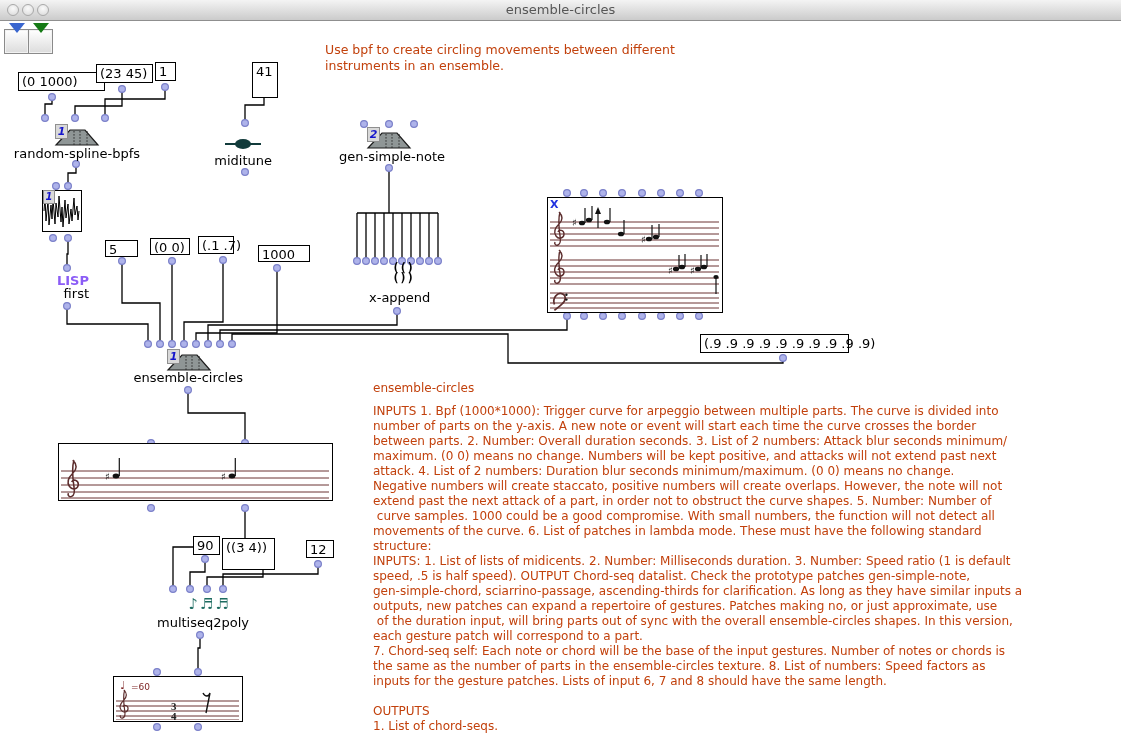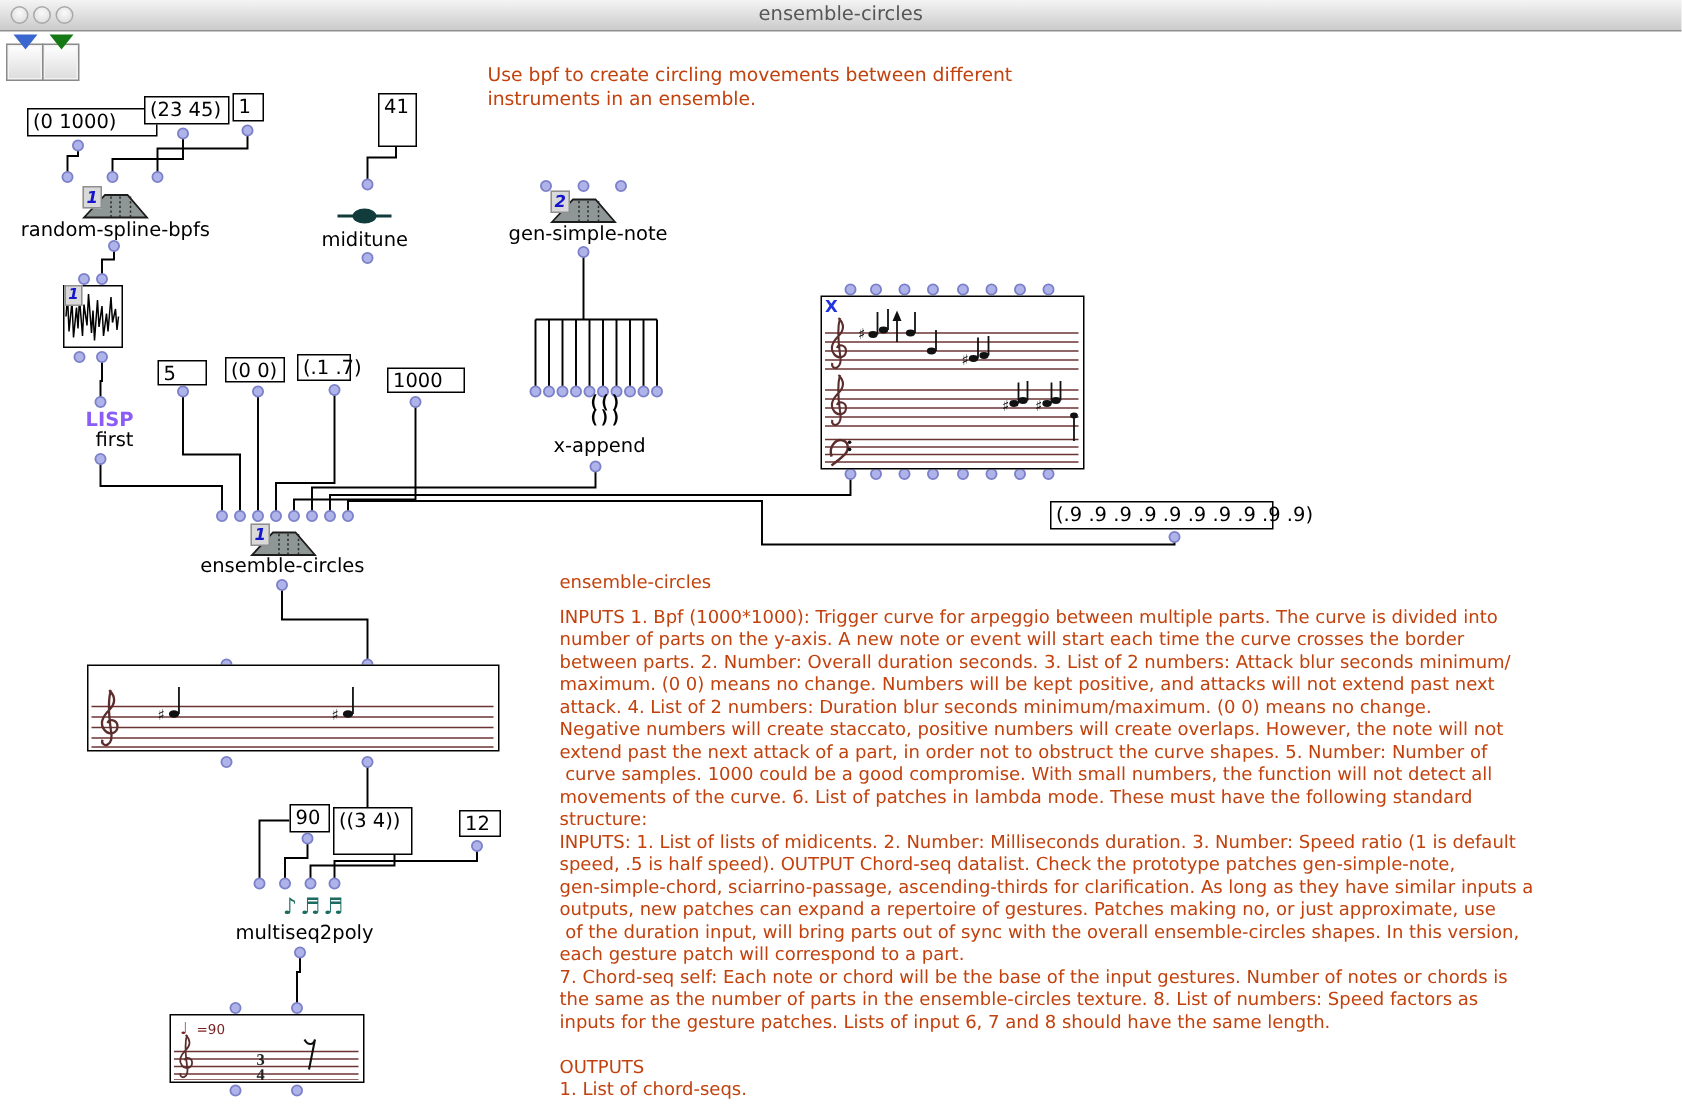--- a/index.html
+++ b/index.html
@@ -208,21 +208,21 @@
         <line class="stem" x1="60.3" y1="32" x2="60.3" y2="14"></line>
       <text class="sharp" x="162" y="36">♯</text>
       <ellipse class="nh" cx="173" cy="32" rx="3.4" ry="2.5"></ellipse>
         <line class="stem" x1="176.3" y1="32" x2="176.3" y2="14"></line>
     </g>
   </svg>
 </div>
 
 <div class="scorebox" style="left:113px;top:676px;width:130px;height:46px">
   <div class="abs" style="left:6px;top:2px;color:#7a1f1f;font-size:11px">♩</div>
-  <div class="abs" style="left:17px;top:5px;color:#7a1f1f;font-size:9px">=90</div>
+  <div class="abs" style="left:17px;top:5px;color:#7a1f1f;font-size:9px">=60</div>
   <svg width="127" height="43">
     <g>
       <line class="stave" x1="2" y1="24" x2="125" y2="24"></line>
         <line class="stave" x1="2" y1="29" x2="125" y2="29"></line>
       <line class="stave" x1="2" y1="34" x2="125" y2="34"></line>
         <line class="stave" x1="2" y1="39" x2="125" y2="39"></line>
       <line class="stave" x1="2" y1="43" x2="125" y2="43"></line>
     </g>
     <g transform="translate(3,12) scale(0.85)">
       <path class="clef" d="M8,1 C12,5 12,9 8,13 C4,17 2,21 5,25 C8,29 13,27 13,23 C13,19 8,18 7,21 M9,1 C7,8 8,18 9,25 C10,30 9,33 7,34 C5,35 3,33 4,31"></path>

